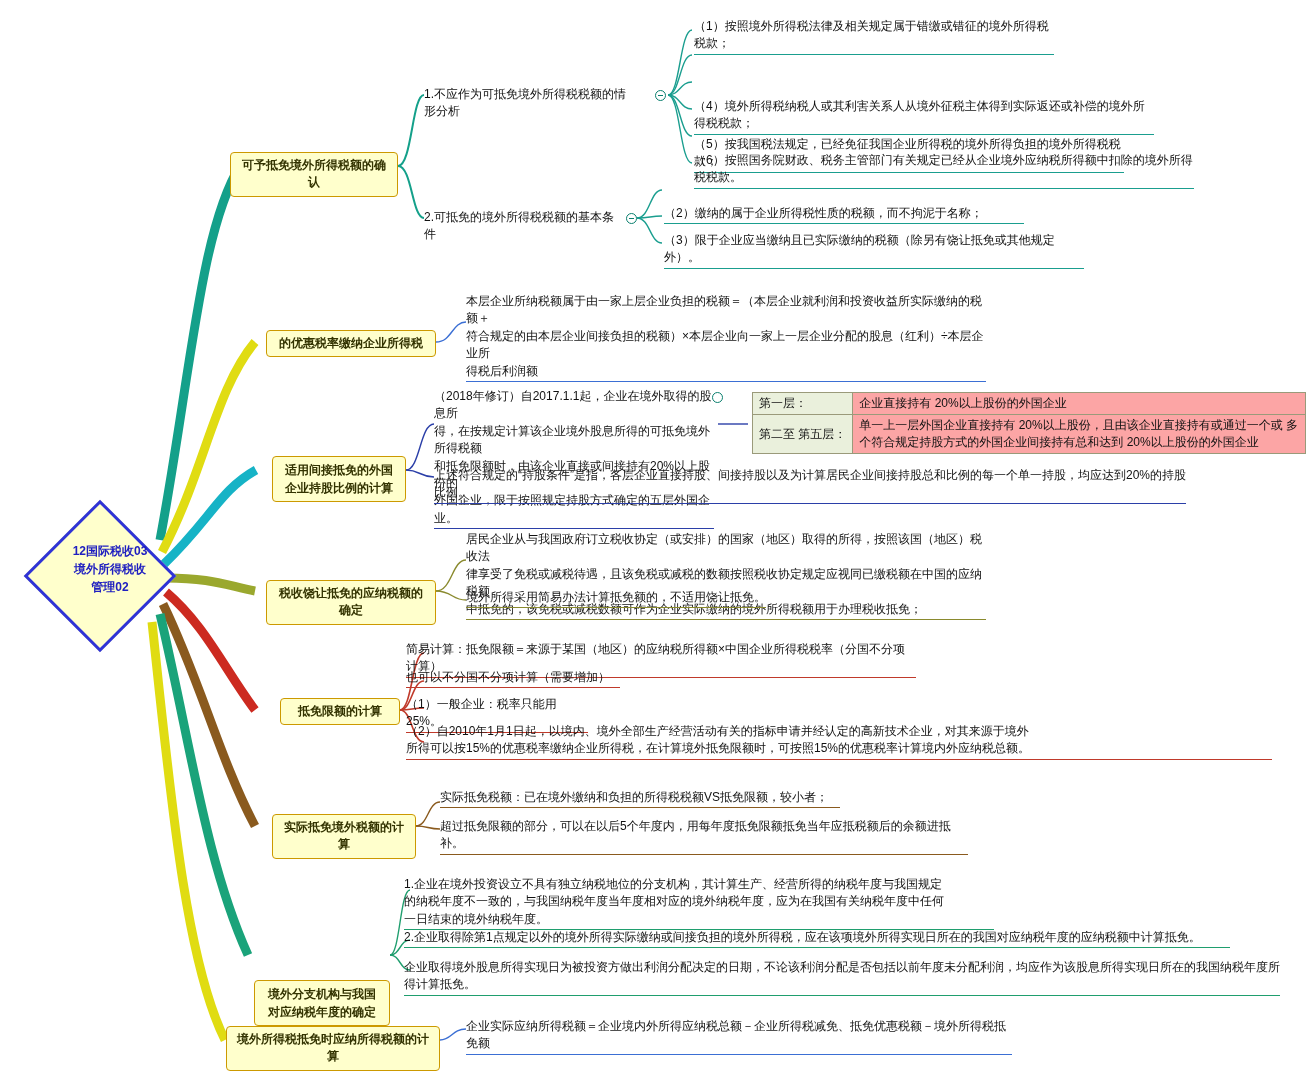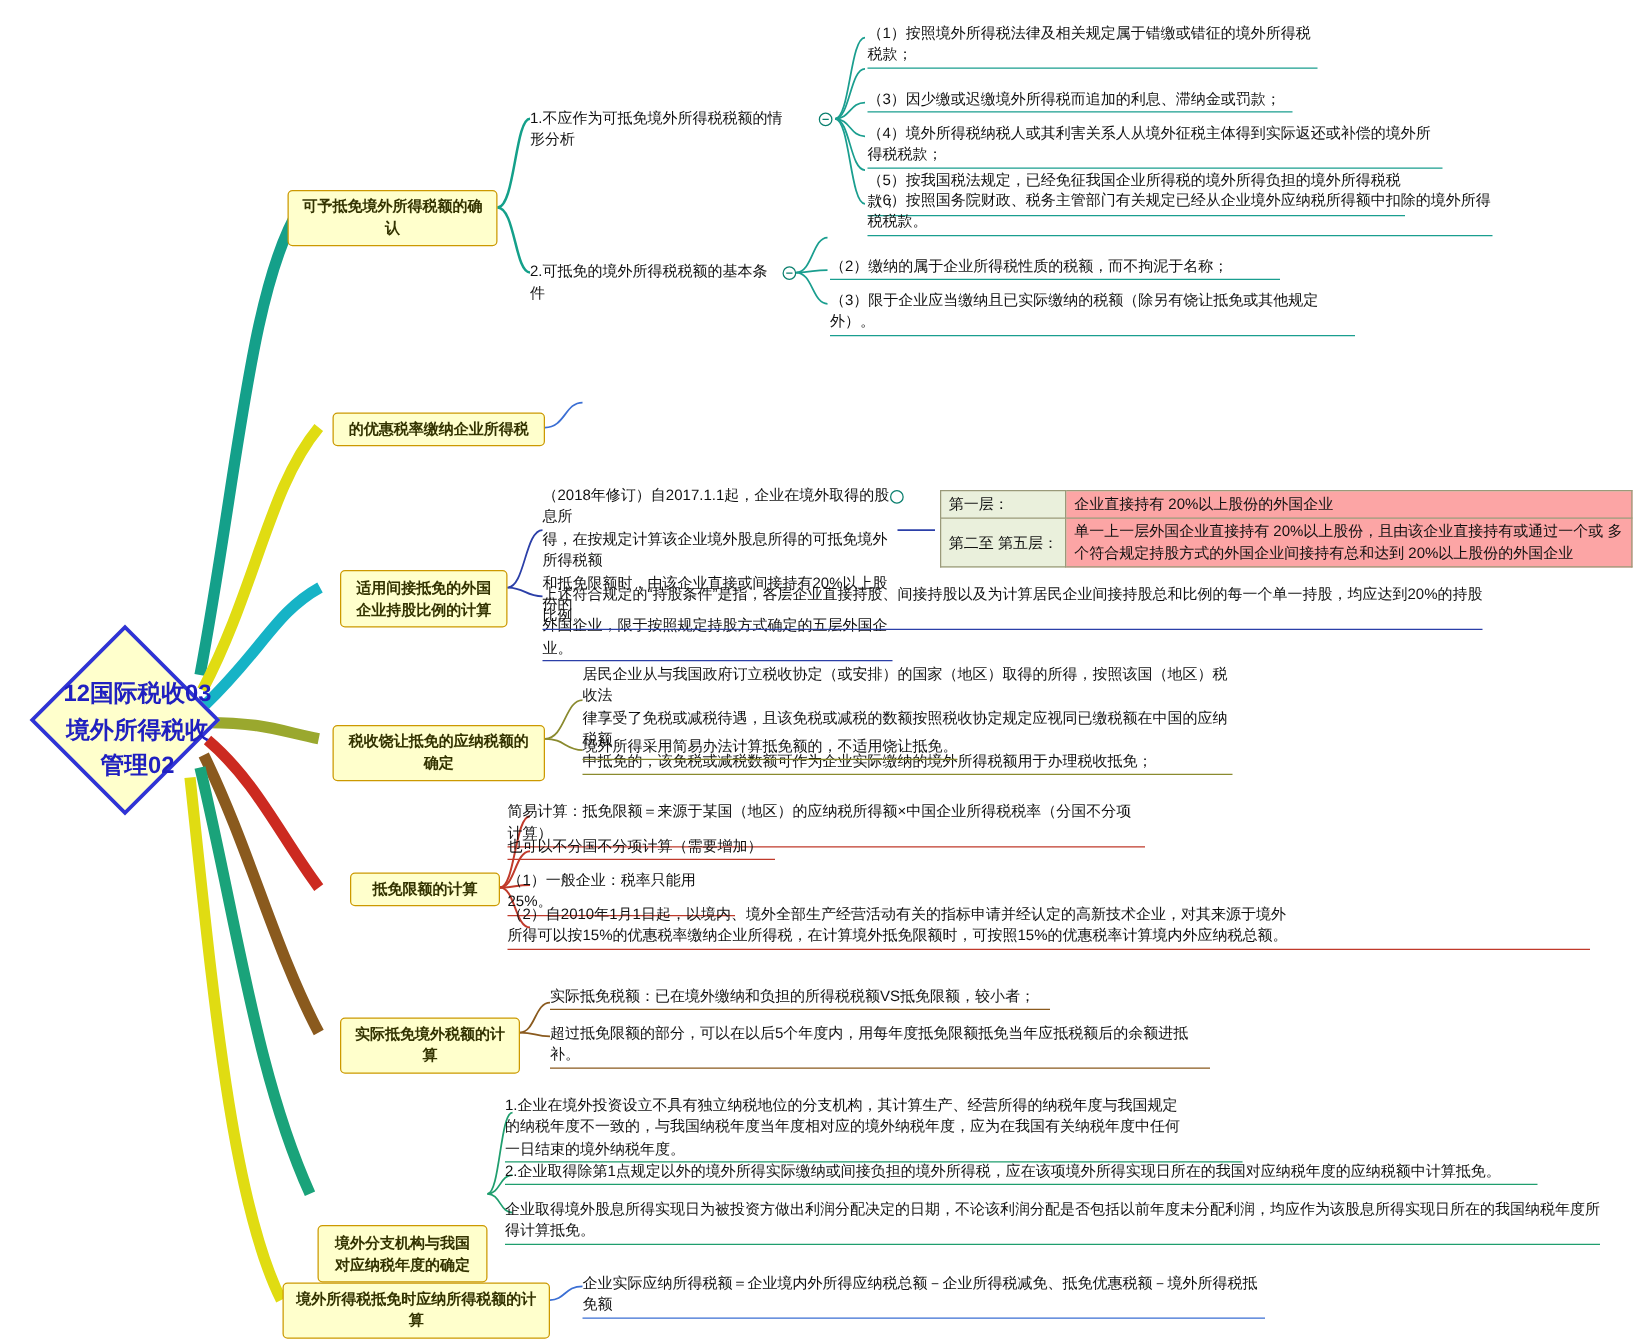--- a/index.html
+++ b/index.html
@@ -52,21 +52,21 @@
     border: 3px solid #2f33d6;
     transform: rotate(45deg);
     box-sizing: border-box;
   }
   .root .rtext {
     position: absolute;
     left: 0;
     top: 26px;
     width: 180px;
     text-align: center;
-    font-size: 19px;
+    font-size: 12px;
     font-weight: bold;
     color: #2020c0;
     line-height: 1.5;
     z-index: 3;
   }
   
   .branch {
     background: #ffffcc;
     border: 1px solid #cc9900;
     border-radius: 4px;
@@ -199,32 +199,34 @@
 境外所得税收
 管理02</div>
   </div>
 
   <div class="node branch" style="left:230px; top:152px; width:168px;">可予抵免境外所得税额的确认</div>
 
   <div class="node mid" style="left:424px; top:86px; width:210px;">1.不应作为可抵免境外所得税税额的情形分析</div>
   <div class="marker" style="left:655px; top:90px;"></div>
 
   <div class="node leaf u-teal" style="left:694px; top:18px; width:360px;">（1）按照境外所得税法律及相关规定属于错缴或错征的境外所得税税款；</div>
-  <div class="node leaf u-teal" style="left:694px; top:71px; width:340px;">（3）因少缴或迟缴境外所得税而追加的利息、滞纳金或罚款；</div>
   <div class="node leaf u-teal" style="left:694px; top:98px; width:460px;">（4）境外所得税纳税人或其利害关系人从境外征税主体得到实际返还或补偿的境外所得税税款；</div>
   <div class="node leaf u-teal" style="left:694px; top:125px; width:430px;margin-top:11px;">（5）按我国税法规定，已经免征我国企业所得税的境外所得负担的境外所得税税款；</div>
   <div class="node leaf u-teal" style="left:694px; top:152px; width:500px;">（6）按照国务院财政、税务主管部门有关规定已经从企业境外应纳税所得额中扣除的境外所得税税款。</div>
 
   <div class="node mid" style="left:424px; top:209px; width:200px;">2.可抵免的境外所得税税额的基本条件</div>
   <div class="marker" style="left:626px; top:213px;"></div>
 
   <div class="node leaf u-teal" style="left:664px; top:205px; width:360px;">（2）缴纳的属于企业所得税性质的税额，而不拘泥于名称；</div>
   <div class="node leaf u-teal" style="left:664px; top:232px; width:420px;">（3）限于企业应当缴纳且已实际缴纳的税额（除另有饶让抵免或其他规定外）。</div>
 
   <div class="node branch" style="left:266px; top:330px; width:170px;">的优惠税率缴纳企业所得税</div>
+  <div class="node leaf u-blue" style="left:466px; top:293px; width:520px;">本层企业所纳税额属于由一家上层企业负担的税额＝（本层企业就利润和投资收益所实际缴纳的税额＋
+符合规定的由本层企业间接负担的税额）×本层企业向一家上一层企业分配的股息（红利）÷本层企业所
+得税后利润额</div>
 
   <div class="node branch" style="left:272px; top:456px; width:134px; line-height:1.5;">适用间接抵免的外国
 企业持股比例的计算</div>
   <div class="node leaf u-navy" style="left:434px; top:388px; width:280px;">（2018年修订）自2017.1.1起，企业在境外取得的股息所
 得，在按规定计算该企业境外股息所得的可抵免境外所得税额
 和抵免限额时，由该企业直接或间接持有20%以上股份的
 外国企业，限于按照规定持股方式确定的五层外国企业。</div>
   <div class="marker plain" style="left:712px; top:392px;"></div>
   <div class="node leaf u-navy" style="left:434px; top:467px; width:752px;">上述符合规定的“持股条件”是指，各层企业直接持股、间接持股以及为计算居民企业间接持股总和比例的每一个单一持股，均应达到20%的持股比例。</div>
 

